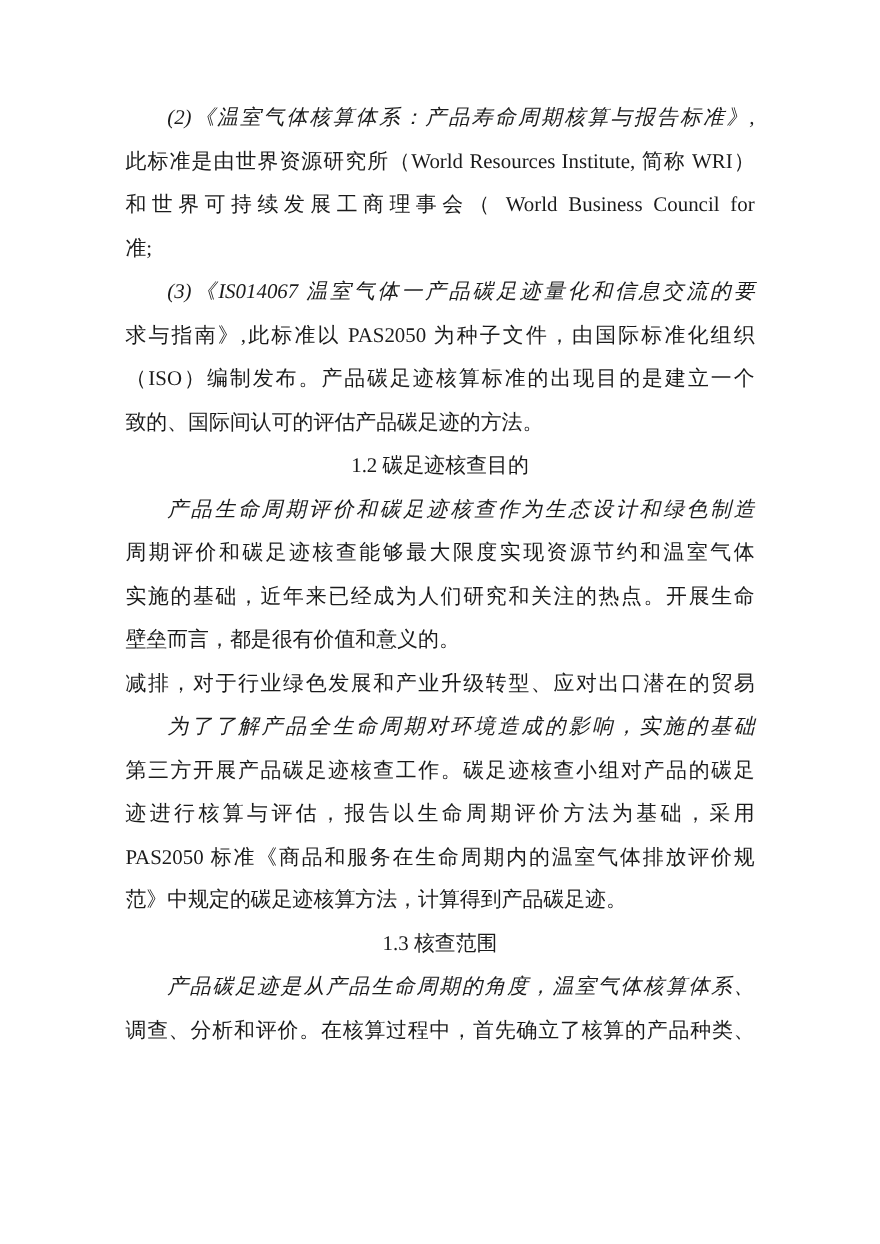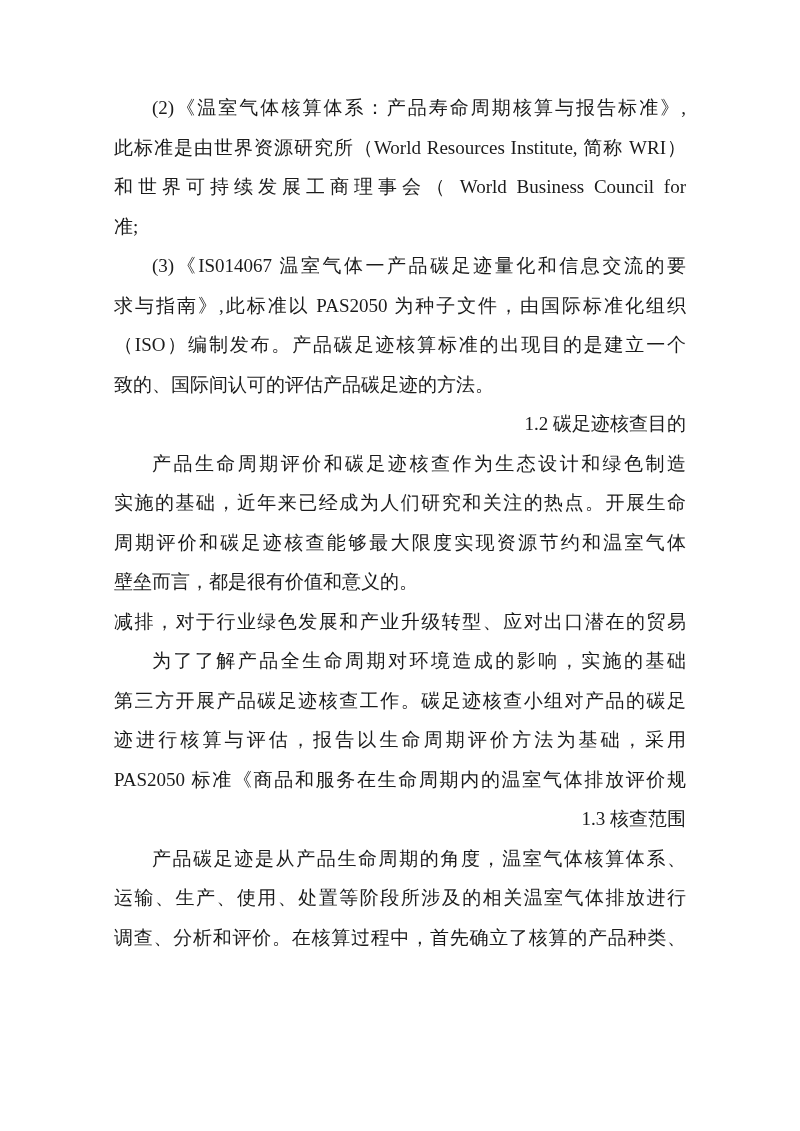--- a/index.html
+++ b/index.html
@@ -37,23 +37,24 @@
   }
   
   .line.j {
     white-space: normal;
     text-align: justify;
     text-align-last: justify;
     text-justify: inter-character;
   }
   .line.indent {
     text-indent: 2em;
+    font-style: italic;
   }
   .line.heading {
-    text-align: right;
+    text-align: center;
   }
 </style>
 </head>
 <body>
 
 <div class="page">
   <div class="textblock">
 
     <div class="line j indent">(2)《温室气体核算体系：产品寿命周期核算与报告标准》,</div>
     <div class="line j">此标准是由世界资源研究所（World Resources Institute, 简称 WRI）</div>
@@ -61,30 +62,30 @@
     <div class="line">准;</div>
 
     <div class="line j indent">(3)《IS014067 温室气体一产品碳足迹量化和信息交流的要</div>
     <div class="line j">求与指南》,此标准以 PAS2050 为种子文件，由国际标准化组织</div>
     <div class="line j">（ISO）编制发布。产品碳足迹核算标准的出现目的是建立一个</div>
     <div class="line">致的、国际间认可的评估产品碳足迹的方法。</div>
 
     <div class="line heading">1.2 碳足迹核查目的</div>
 
     <div class="line j indent">产品生命周期评价和碳足迹核查作为生态设计和绿色制造</div>
+    <div class="line j">周期评价和碳足迹核查能够最大限度实现资源节约和温室气体</div>
     <div class="line j">实施的基础，近年来已经成为人们研究和关注的热点。开展生命</div>
-    <div class="line j">周期评价和碳足迹核查能够最大限度实现资源节约和温室气体</div>
     <div class="line">壁垒而言，都是很有价值和意义的。</div>
     <div class="line j">减排，对于行业绿色发展和产业升级转型、应对出口潜在的贸易</div>
 
     <div class="line j indent">为了了解产品全生命周期对环境造成的影响，实施的基础</div>
     <div class="line j">第三方开展产品碳足迹核查工作。碳足迹核查小组对产品的碳足</div>
     <div class="line j">迹进行核算与评估，报告以生命周期评价方法为基础，采用</div>
     <div class="line j">PAS2050 标准《商品和服务在生命周期内的温室气体排放评价规</div>
+    <div class="line">范》中规定的碳足迹核算方法，计算得到产品碳足迹。</div>
 
     <div class="line heading">1.3 核查范围</div>
 
     <div class="line j indent">产品碳足迹是从产品生命周期的角度，温室气体核算体系、</div>
-    <div class="line j">运输、生产、使用、处置等阶段所涉及的相关温室气体排放进行</div>
     <div class="line j">调查、分析和评价。在核算过程中，首先确立了核算的产品种类、</div>
 
   </div>
 </div>
 
 </body></html>

